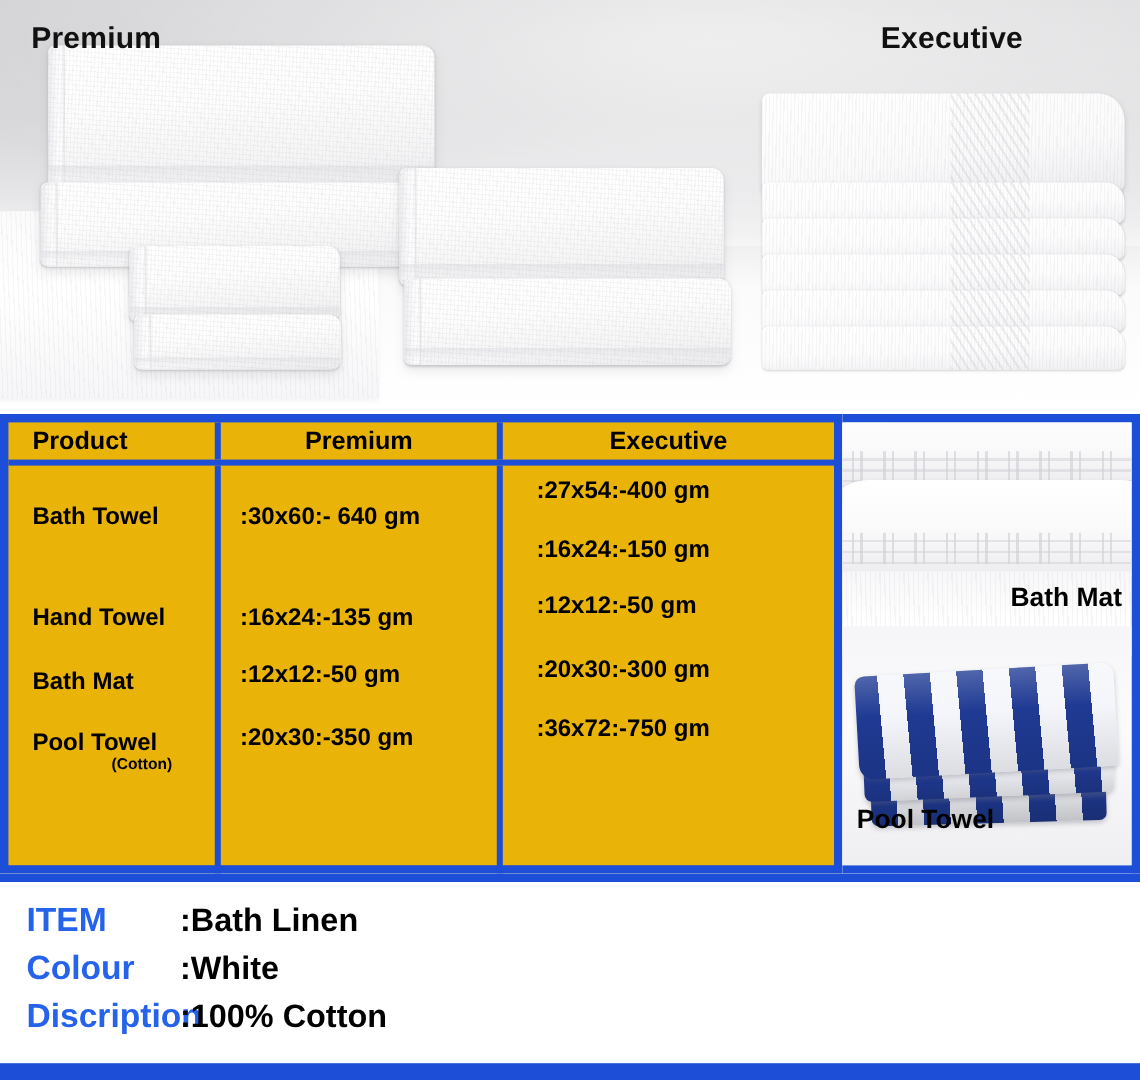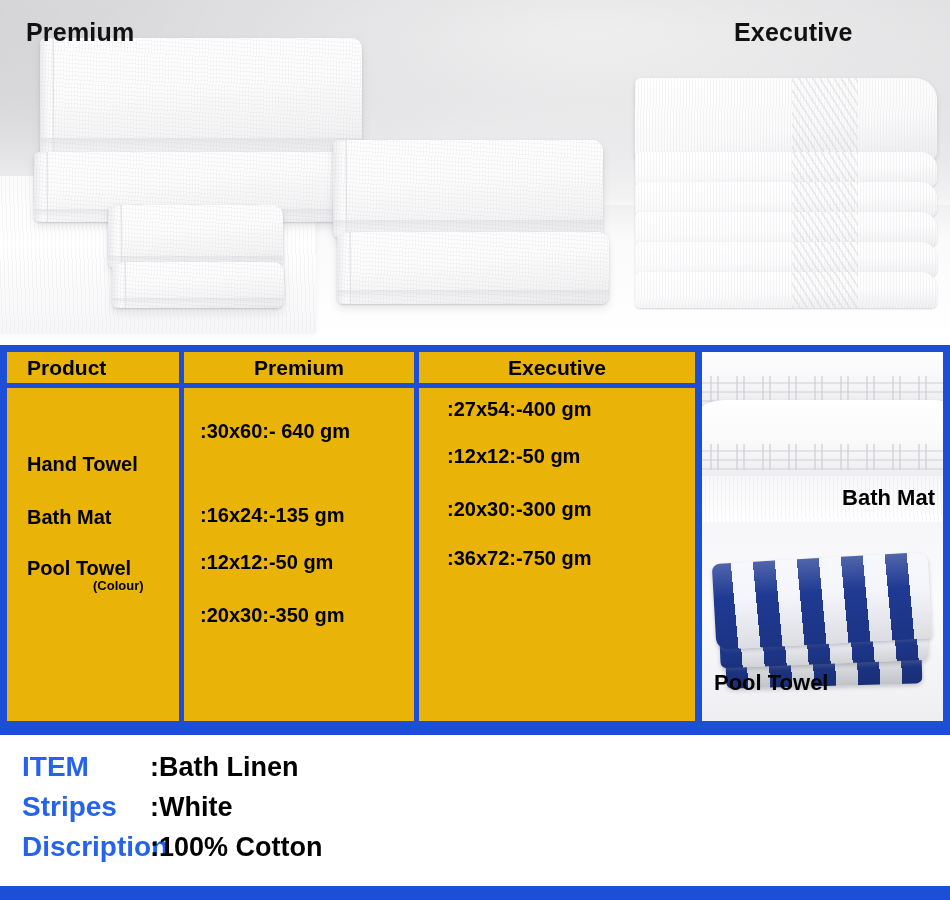--- a/index.html
+++ b/index.html
@@ -311,42 +311,46 @@
 
   <div id="table-head">
     <div class="head-cell left col-product">Product</div>
     <div class="head-cell col-premium">Premium</div>
     <div class="head-cell col-exec">Executive</div>
   </div>
 
   <div id="table-body">
 
     <div class="body-col col-product">
+      <div class="spec-row" style="margin-top:28px">
+        <span>Bath Towel</span>
+      </div>
       <div class="spec-row" style="margin-top:61px">
         <span>Hand Towel</span>
       </div>
       <div class="spec-row" style="margin-top:30px">
         <span>Bath Mat</span>
       </div>
       <div class="spec-row" style="margin-top:28px">
         <span>Pool Towel</span>
-        <span class="spec-sub">(Colour)</span>
+        <span class="spec-sub">(Cotton)</span>
       </div>
     </div>
 
     <div class="body-col col-premium">
       <div class="spec-row" style="margin-top:28px">:30x60:- 640 gm</div>
       <div class="spec-row" style="margin-top:61px">:16x24:-135 gm</div>
       <div class="spec-row" style="margin-top:24px">:12x12:-50 gm</div>
       <div class="spec-row" style="margin-top:30px">:20x30:-350 gm</div>
       <div class="spec-row spec-empty" style="margin-top:28px"></div>
     </div>
 
     <div class="body-col col-exec">
       <div class="spec-row" style="margin-top:6px">:27x54:-400 gm</div>
+      <div class="spec-row" style="margin-top:26px">:16x24:-150 gm</div>
       <div class="spec-row" style="margin-top:24px">:12x12:-50 gm</div>
       <div class="spec-row" style="margin-top:30px">:20x30:-300 gm</div>
       <div class="spec-row" style="margin-top:26px">:36x72:-750 gm</div>
     </div>
 
   </div>
 </div>
 
 <div id="right-panel">
 
@@ -371,21 +375,21 @@
 </div>
 
 <div id="info-bar">
 
   <div id="info-list">
     <div class="info-line">
       <span class="info-key">ITEM</span>
       <span class="info-val">:Bath Linen</span>
     </div>
     <div class="info-line">
-      <span class="info-key">Stripes</span>
+      <span class="info-key">Colour</span>
       <span class="info-val">:White</span>
     </div>
     <div class="info-line">
       <span class="info-key">Discription</span>
       <span class="info-val">:100% Cotton</span>
     </div>
   </div>
 
 </div>
 

